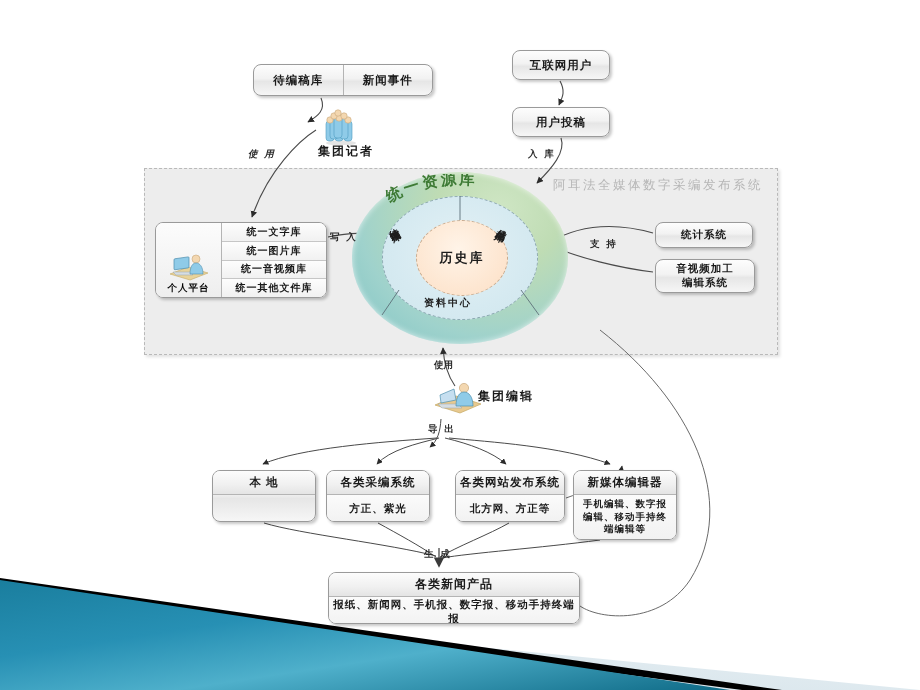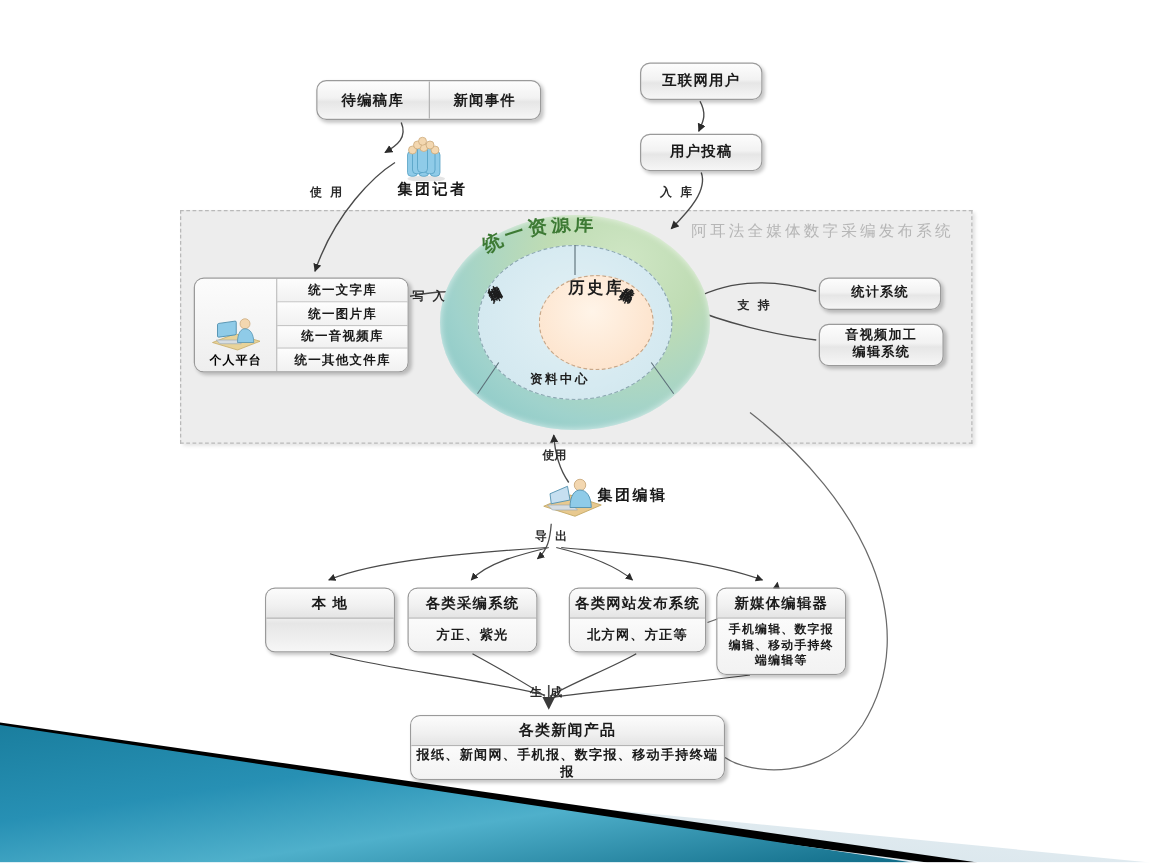--- a/index.html
+++ b/index.html
@@ -128,21 +128,21 @@
   #lbl-reporter { left: 318px; top: 143px; }
   #lbl-editor   { left: 478px; top: 388px; }
 
   
   .edge-label {
     position:absolute; font-size:9.5px; font-weight:bold;
     color:#2a2a2a; letter-spacing:2px; white-space:nowrap;
     background: transparent;
   }
   .edge-label.v { letter-spacing:0; line-height:1.05; width:10px; text-align:right; }
-  #el-use1 { left: 248px; top: 148px; }
+  #el-use1 { left: 248px; top: 148px; font-style: italic; }
   #el-in   { left: 528px; top: 148px; }
   #el-write{ left: 330px; top: 231px; }
   #el-support{ left: 590px; top: 238px; }
   #el-use2 { left: 434px; top: 360px; }
   #el-export{ left: 428px; top: 423px; }
   #el-gen  { left: 424px; top: 548px; }
 
   
   #circles { position:absolute; left: 352px; top: 172px; width: 216px; height: 172px; }
   #ring-outer {
@@ -151,25 +151,25 @@
     background: radial-gradient(ellipse at 68% 22%, #cfe6c4 0%, #bfdcb4 30%, #9fd2cc 68%, #7cc3c4 100%);
     box-shadow: inset 0 0 6px rgba(255,255,255,0.7);
   }
   #ring-mid {
     position:absolute; left:30px; top:24px; width:156px; height:124px;
     border-radius:50%;
     background: radial-gradient(ellipse at 50% 45%, #e3f1f5 0%, #d6eaf1 60%, #cfe6ed 100%);
     border: 1px dashed #8fa9b4;
   }
   #ring-core {
-    position:absolute; left:79px; top:48px; width:92px; height:76px;
+    position:absolute; left:64px; top:48px; width:92px; height:76px;
     border-radius:50%;
     background: radial-gradient(ellipse at 46% 38%, #fff4e8 0%, #fde5cf 70%, #f9dcc2 100%);
     border: 1px dashed #c9a98b;
-    display:flex; justify-content:center;
+    display:flex; align-items:center; justify-content:center;
   }
   #lbl-core { font-size:13px; font-weight:bold; color:#1d1d1d; letter-spacing:2px; }
   #lbl-unified {
     position:absolute; left:0; top:2px; width:216px; height:40px;
     pointer-events:none;
   }
   .ring-sub {
     position:absolute; font-size:10px; font-weight:bold; color:#1d1d1d;
     letter-spacing:1px; white-space:nowrap;
   }

